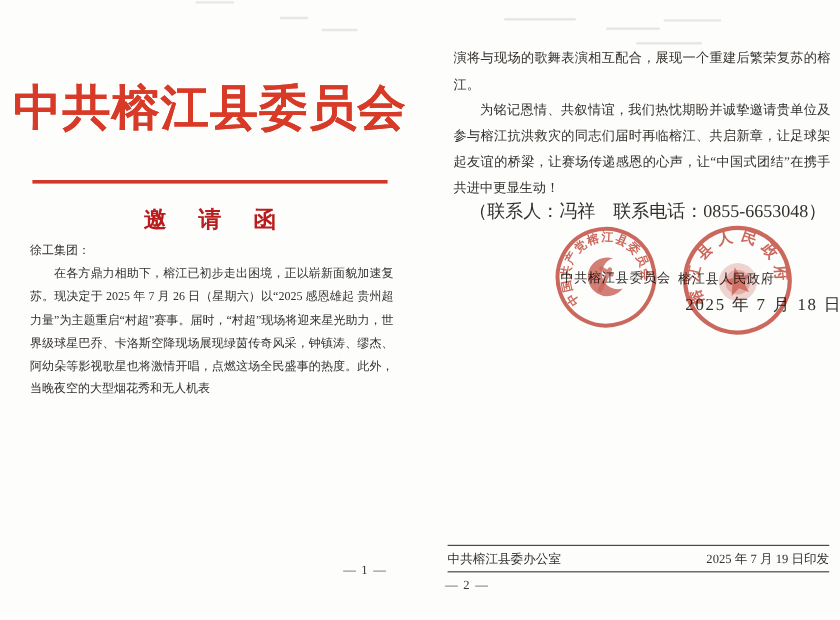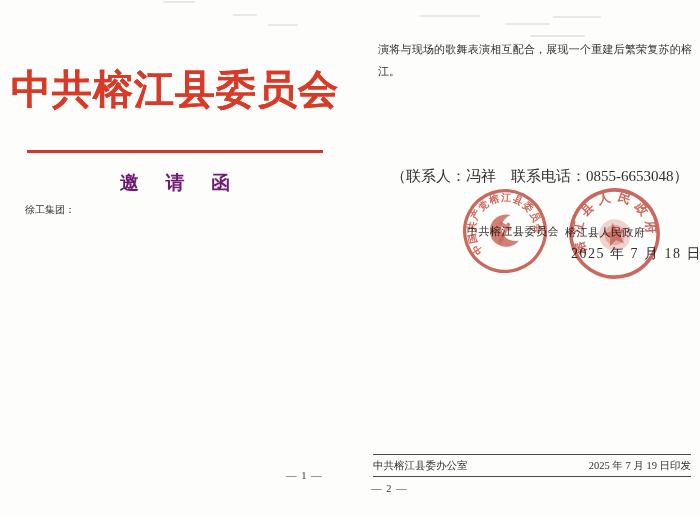--- a/index.html
+++ b/index.html
@@ -18,21 +18,21 @@
     position:absolute;left:0;top:58px;width:350px;height:64px;
     margin:0;text-align:center;
     font-size:40px;font-weight:bold;line-height:64px;
     letter-spacing:1px;color:#d83a28;
     text-shadow:0 0 .5px #d83a28;
   }
   .rule{position:absolute;left:27px;top:150px;width:296px;height:2.5px;background:#d2382a;}
   .letter-title{
     position:absolute;left:0;top:170px;width:350px;margin:0;
     text-align:center;font-size:19px;font-weight:bold;
-    letter-spacing:11px;text-indent:11px;color:#701a75;
+    letter-spacing:11px;text-indent:11px;color:#b91c1c;
   }
   .body-left{
     position:absolute;left:25px;top:200px;width:303px;
     font-size:10px;line-height:19.2px;
     text-align:justify;
   }
   .body-left p, .body-right p{margin:0;}
   .indent{text-indent:2em;}
   .pagenum{
     position:absolute;font-size:10.5px;letter-spacing:1px;color:#3a3733;
@@ -82,28 +82,30 @@
   <div class="streak" style="left:553px;top:16px;width:48px;height:1.5px;"></div>
   <div class="streak" style="left:530px;top:35px;width:55px;height:1.5px;"></div>
 
   <section>
     <h1 class="letterhead">中共榕江县委员会</h1>
     <div class="rule"></div>
     <h2 class="letter-title">邀 请 函</h2>
 
     <div class="body-left">
       <p>徐工集团：</p>
+      <p class="indent">在各方鼎力相助下，榕江已初步走出困境，正以崭新面貌加速复苏。现决定于 2025 年 7 月 26 日（星期六）以“2025 感恩雄起 贵州超力量”为主题重启“村超”赛事。届时，“村超”现场将迎来星光助力，世界级球星巴乔、卡洛斯空降现场展现绿茵传奇风采，钟镇涛、缪杰、阿幼朵等影视歌星也将激情开唱，点燃这场全民盛事的热度。此外，当晚夜空的大型烟花秀和无人机表</p>
     </div>
 
     <div class="pagenum pagenum-1">— 1 —</div>
   </section>
 
   <section>
     <div class="body-right">
       <p>演将与现场的歌舞表演相互配合，展现一个重建后繁荣复苏的榕江。</p>
+      <p class="indent">为铭记恩情、共叙情谊，我们热忱期盼并诚挚邀请贵单位及参与榕江抗洪救灾的同志们届时再临榕江、共启新章，让足球架起友谊的桥梁，让赛场传递感恩的心声，让“中国式团结”在携手共进中更显生动！</p>
     </div>
 
     <p class="contact-line">（联系人：冯祥　联系电话：0855-6653048）</p>
 
     <span class="sig-org sig-org-1">中共榕江县委员会</span>
     <span class="sig-org sig-org-2">榕江县人民政府</span>
     <span class="sig-date">2025 年 7 月 18 日</span>
 
     <svg class="seal seal-party" viewBox="0 0 120 120">
       <circle cx="60" cy="60" r="55" fill="none" stroke="#c65447" stroke-width="4.5"></circle>

